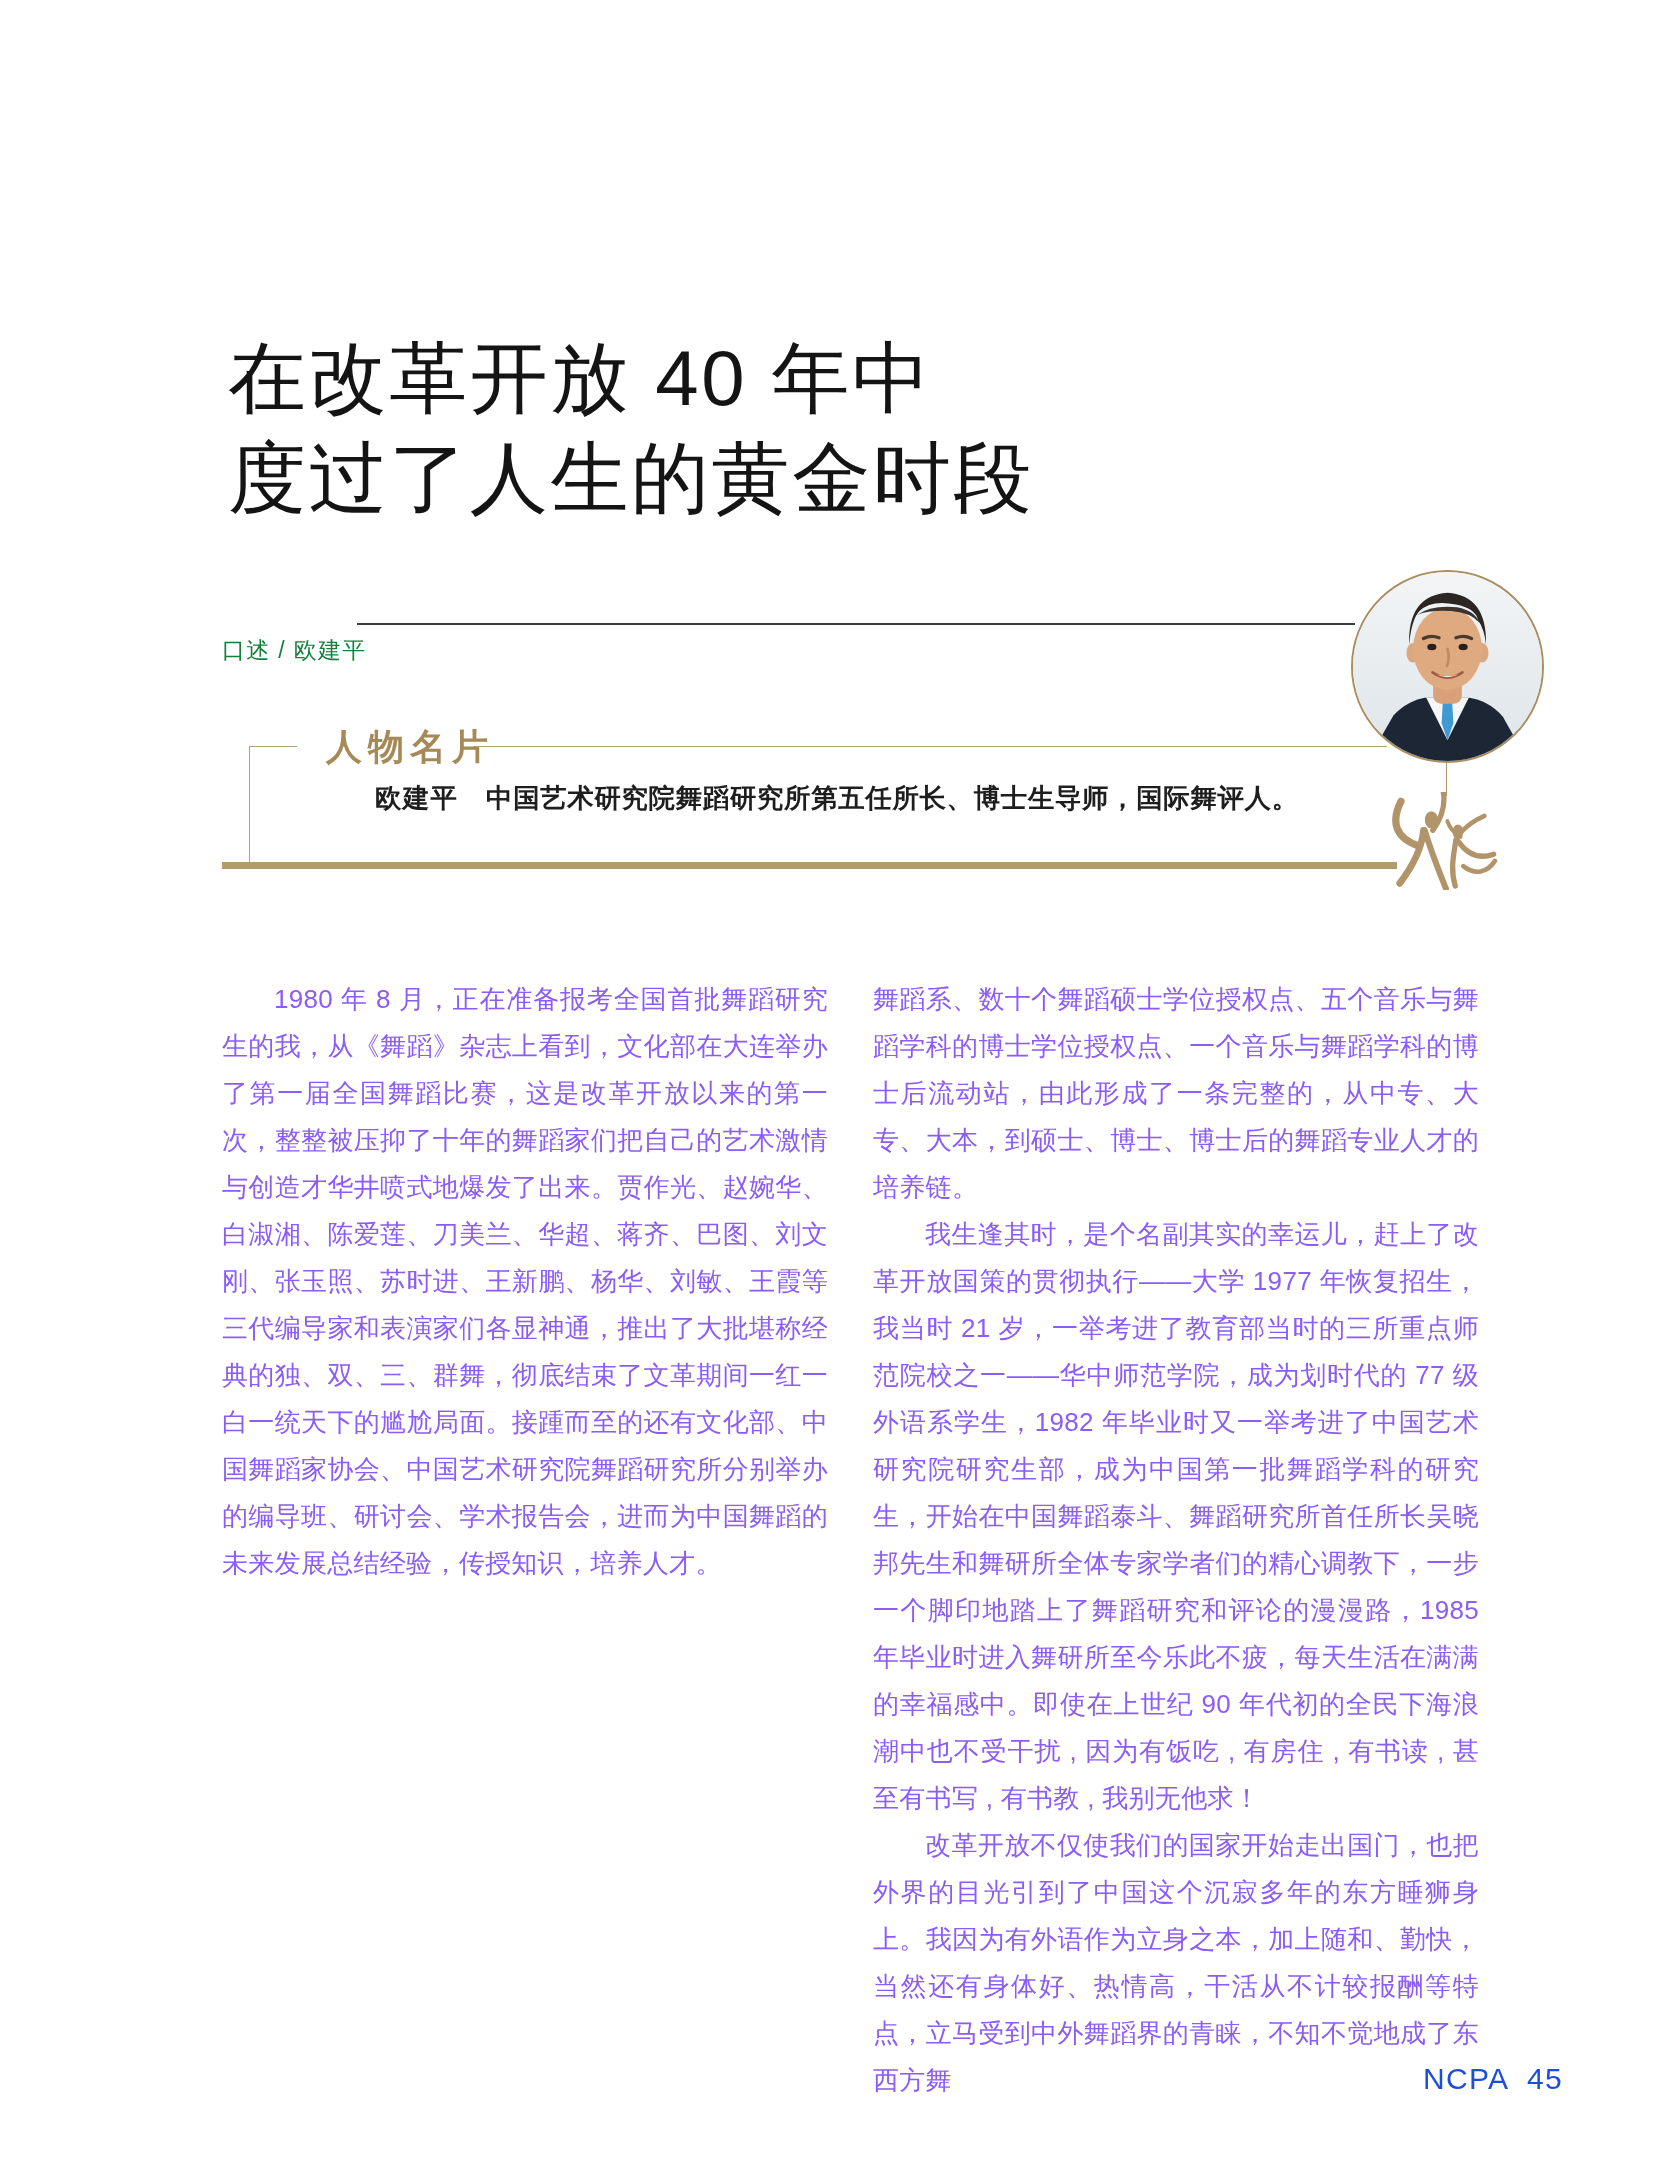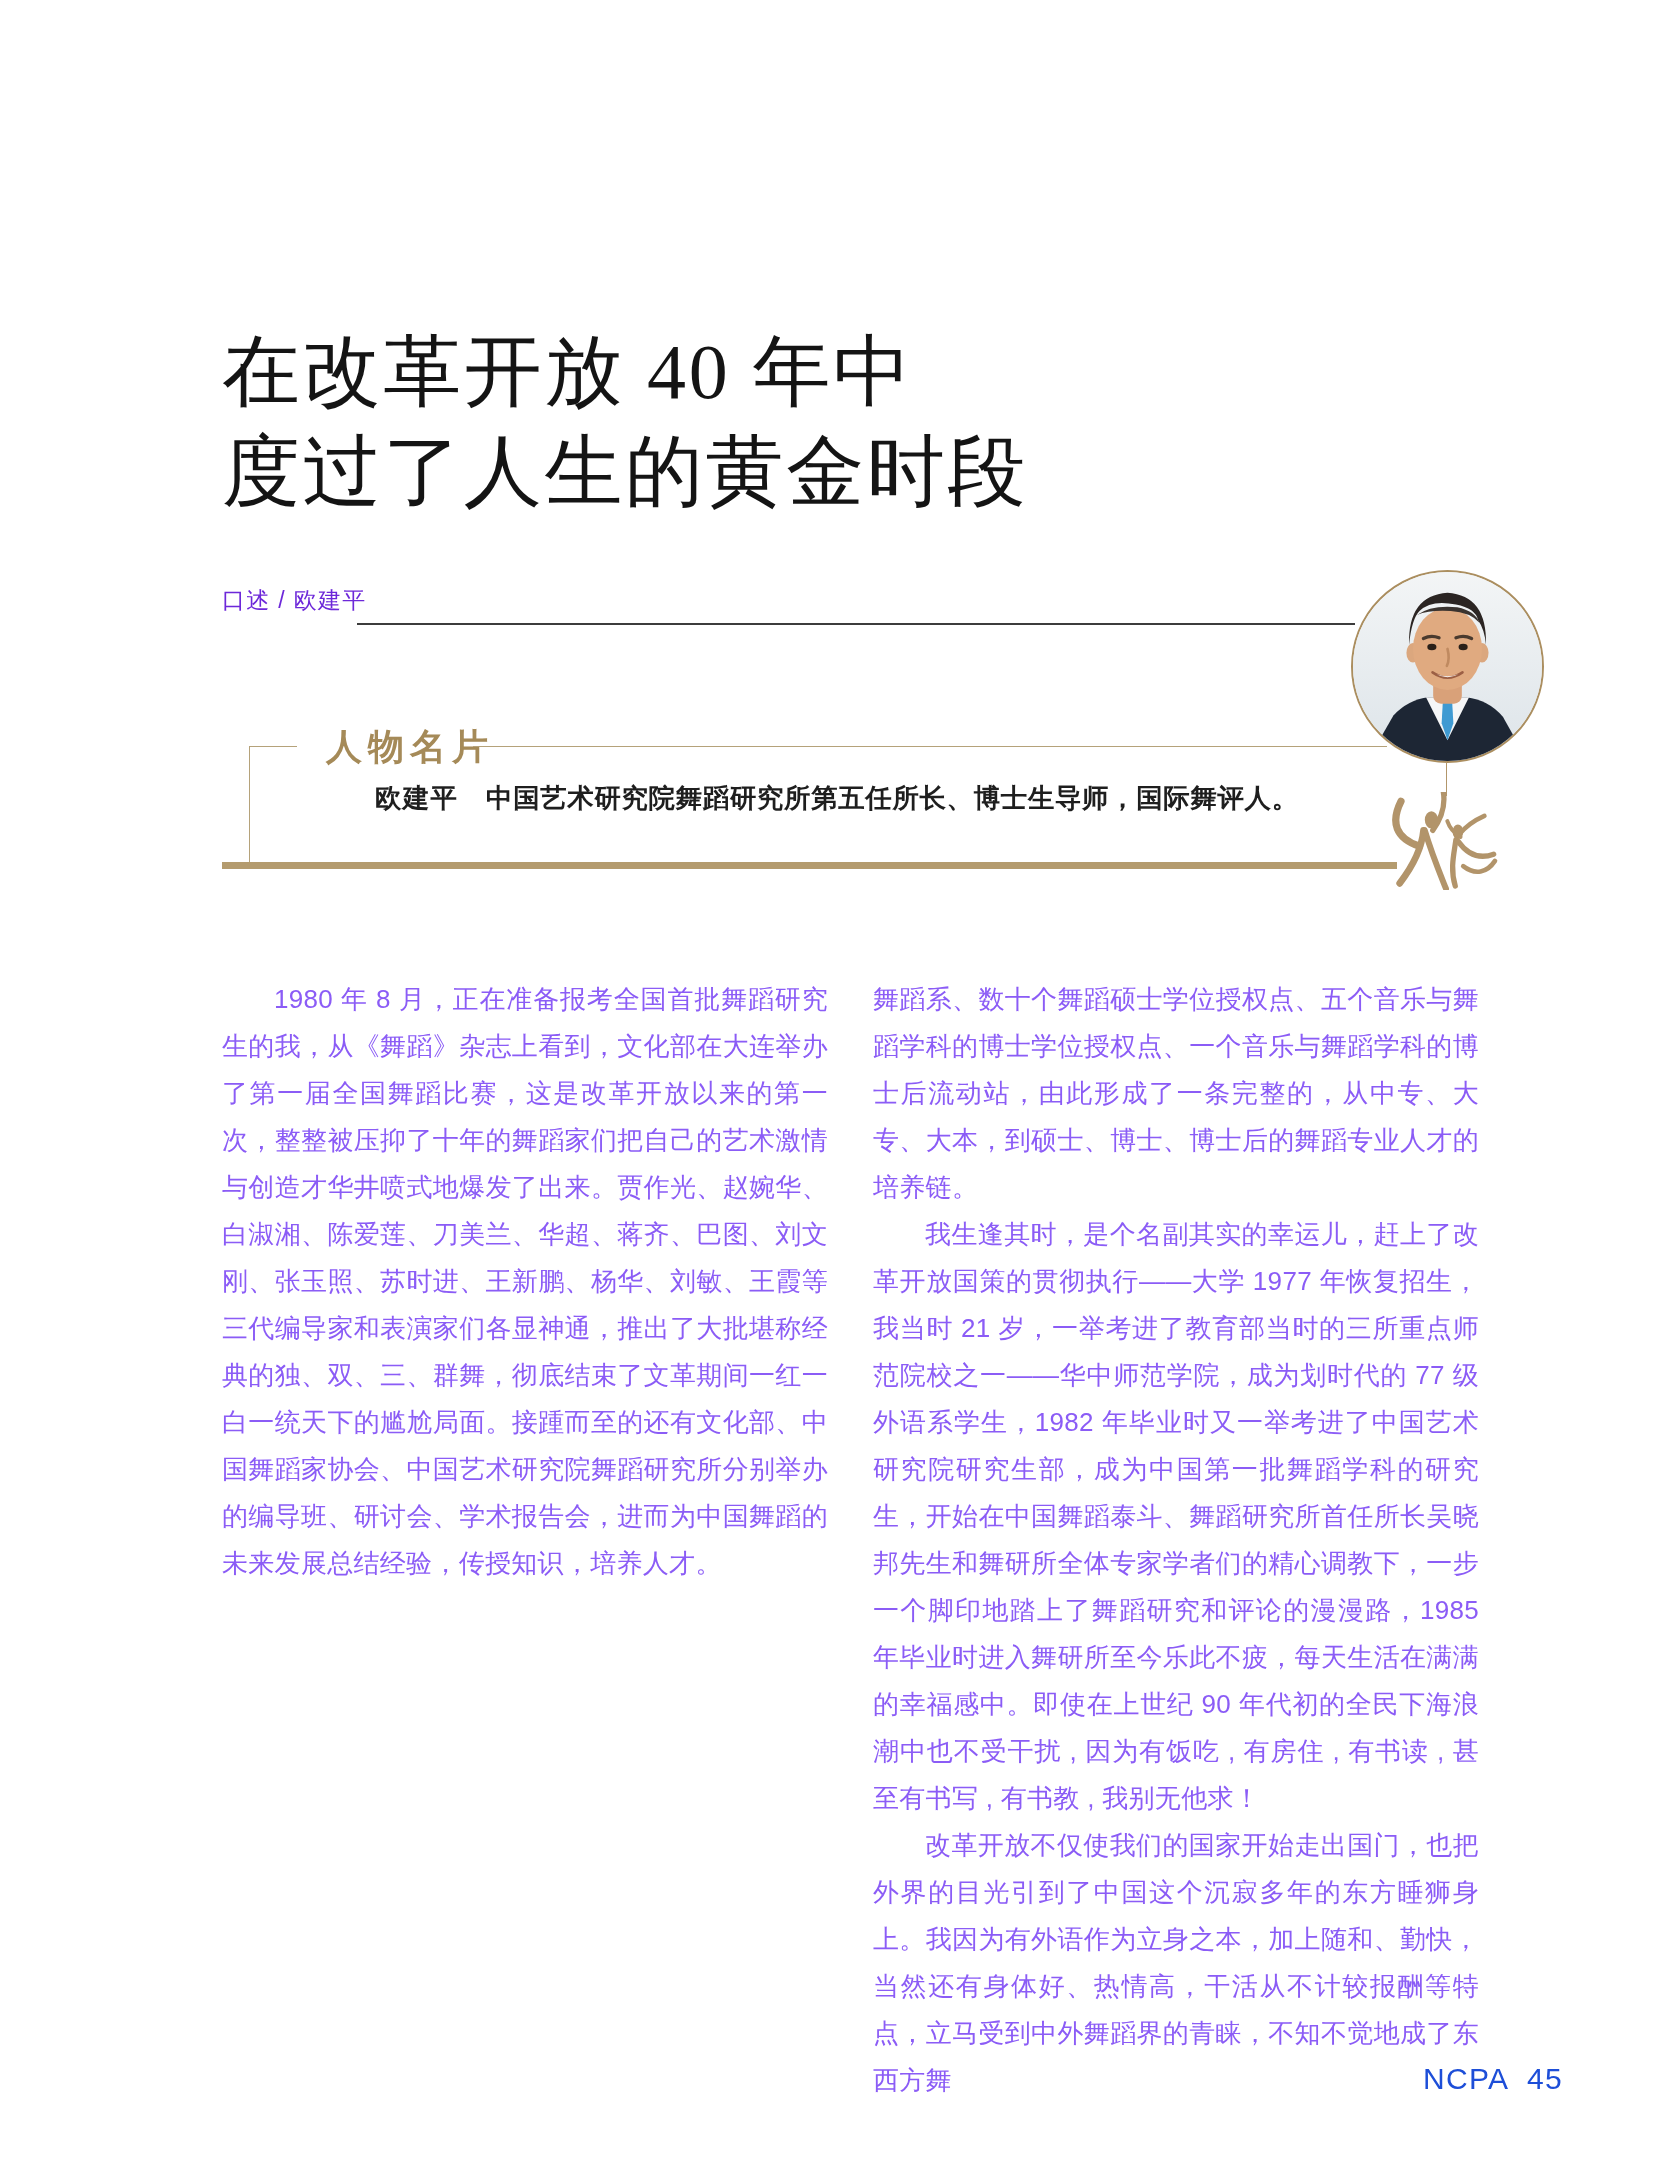--- a/index.html
+++ b/index.html
@@ -5,32 +5,32 @@
   html,body{margin:0;padding:0;background:#ffffff;}
   .page{
     position:relative;
     width:1676px;height:2183px;
     background:#ffffff;
     overflow:hidden;
     font-family:"Liberation Sans", sans-serif;
   }
   
   .title{
-    position:absolute;left:222px;top:322px;margin:0;
-    font-family:Liberation Serif, serif;
+    position:absolute;left:222px;top:322px;margin:6px;
+    font-family:Liberation Sans, sans-serif;
     font-weight:400;
     font-size:78px;line-height:100px;
     letter-spacing:2.6px;
     color:#141414;
   }
   .title .tline{display:block;white-space:pre;}
   
   .byline{
-    position:absolute;left:222px;top:585px;
-    font-size:23px;line-height:30px;color:#6d28d9;
+    position:absolute;left:222px;top:635px;
+    font-size:23px;line-height:30px;color:#15803d;
     letter-spacing:1.3px;white-space:pre;
   }
   .byline-rule{
     position:absolute;left:357px;top:623px;
     width:998px;height:2px;background:#3c3c3c;
   }
   
   .portrait{
     position:absolute;left:1351px;top:570px;
     width:193px;height:193px;border-radius:50%;

